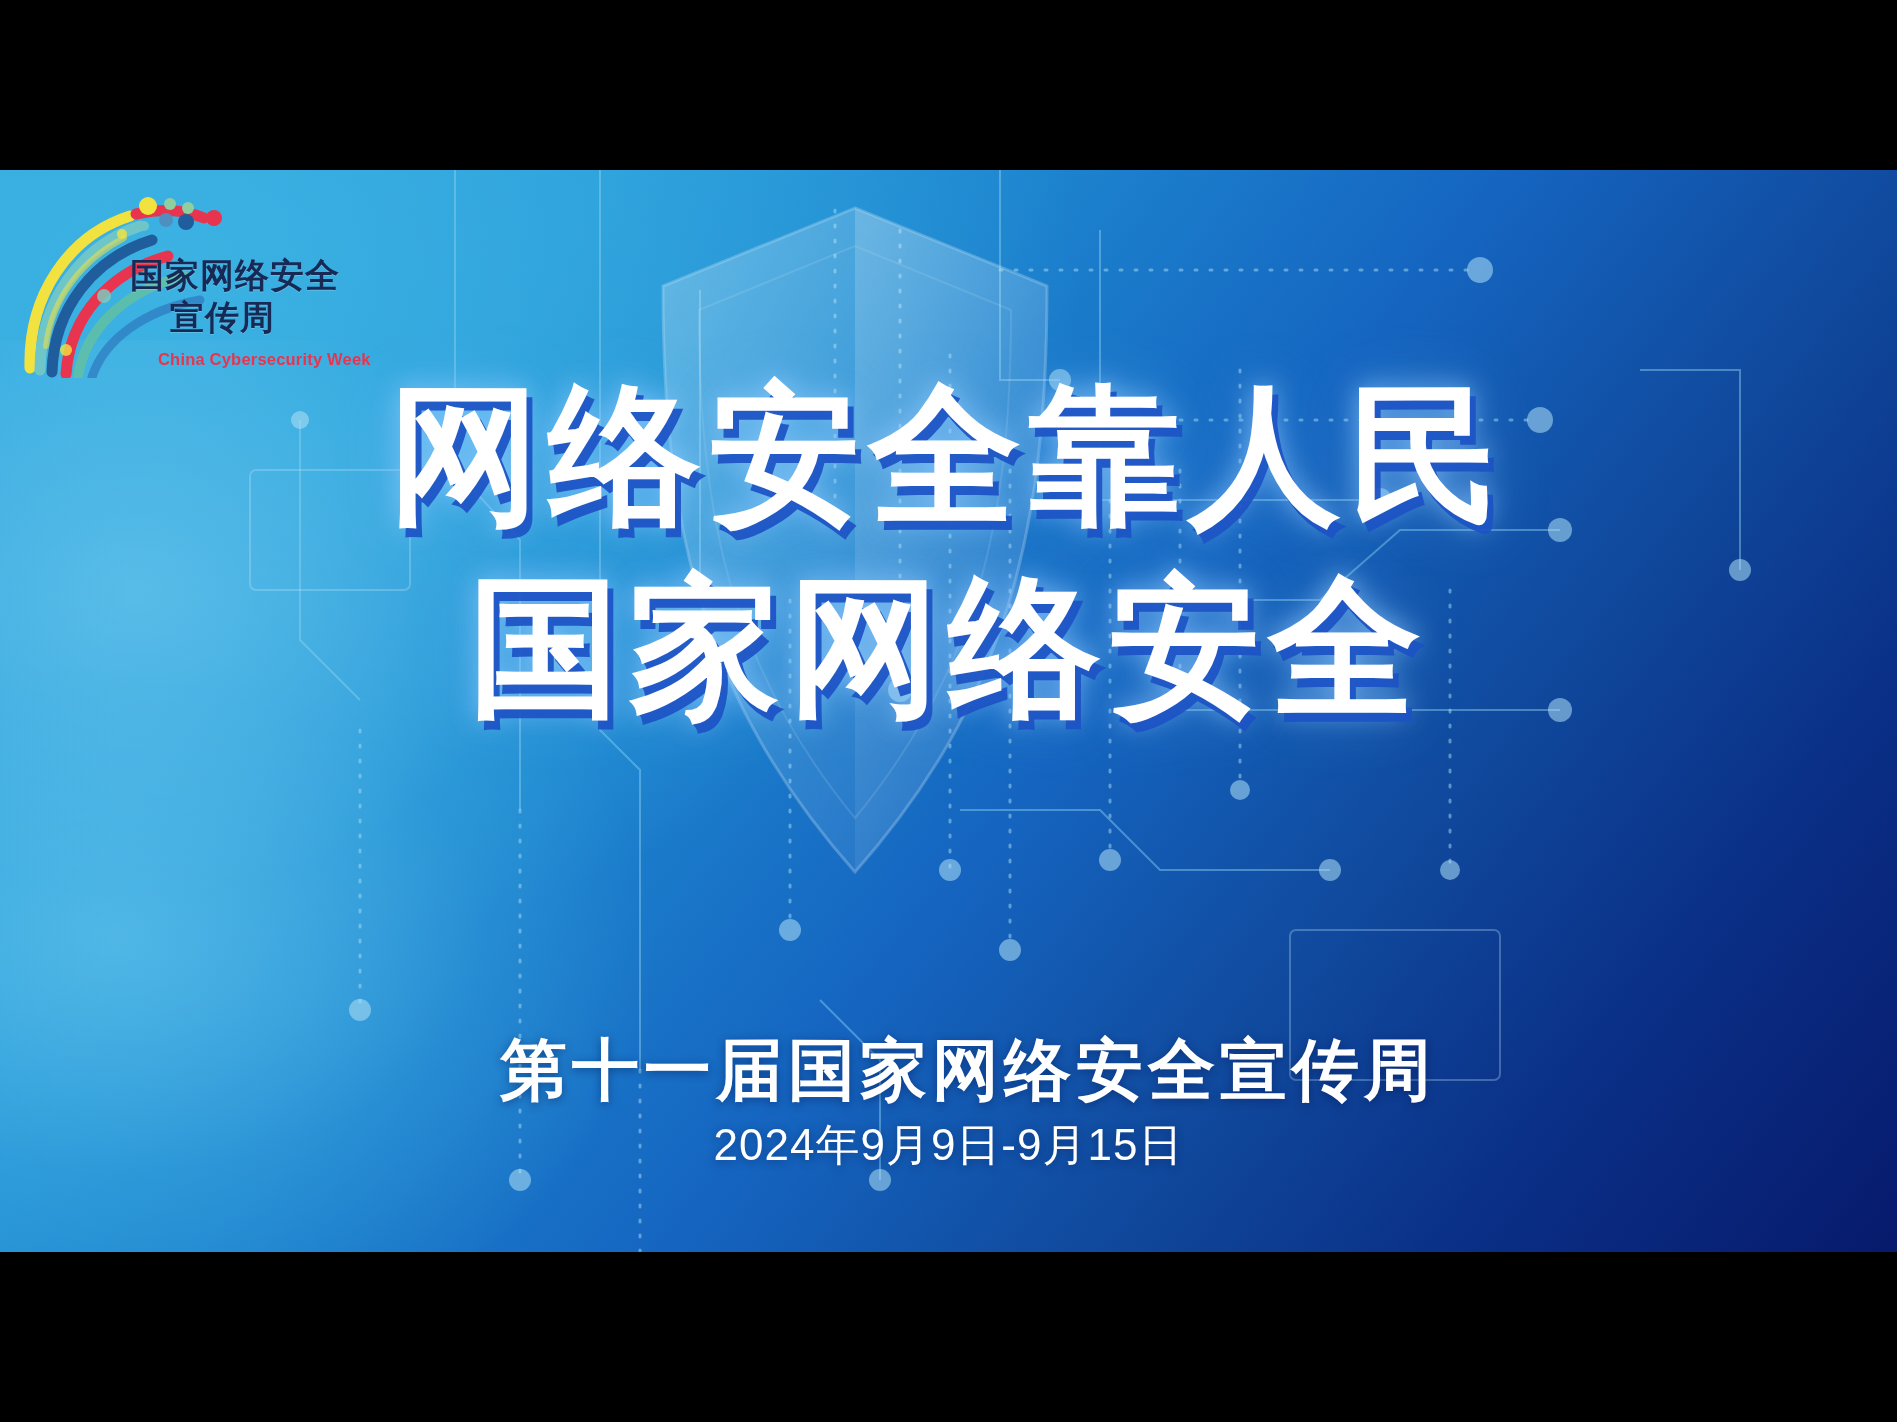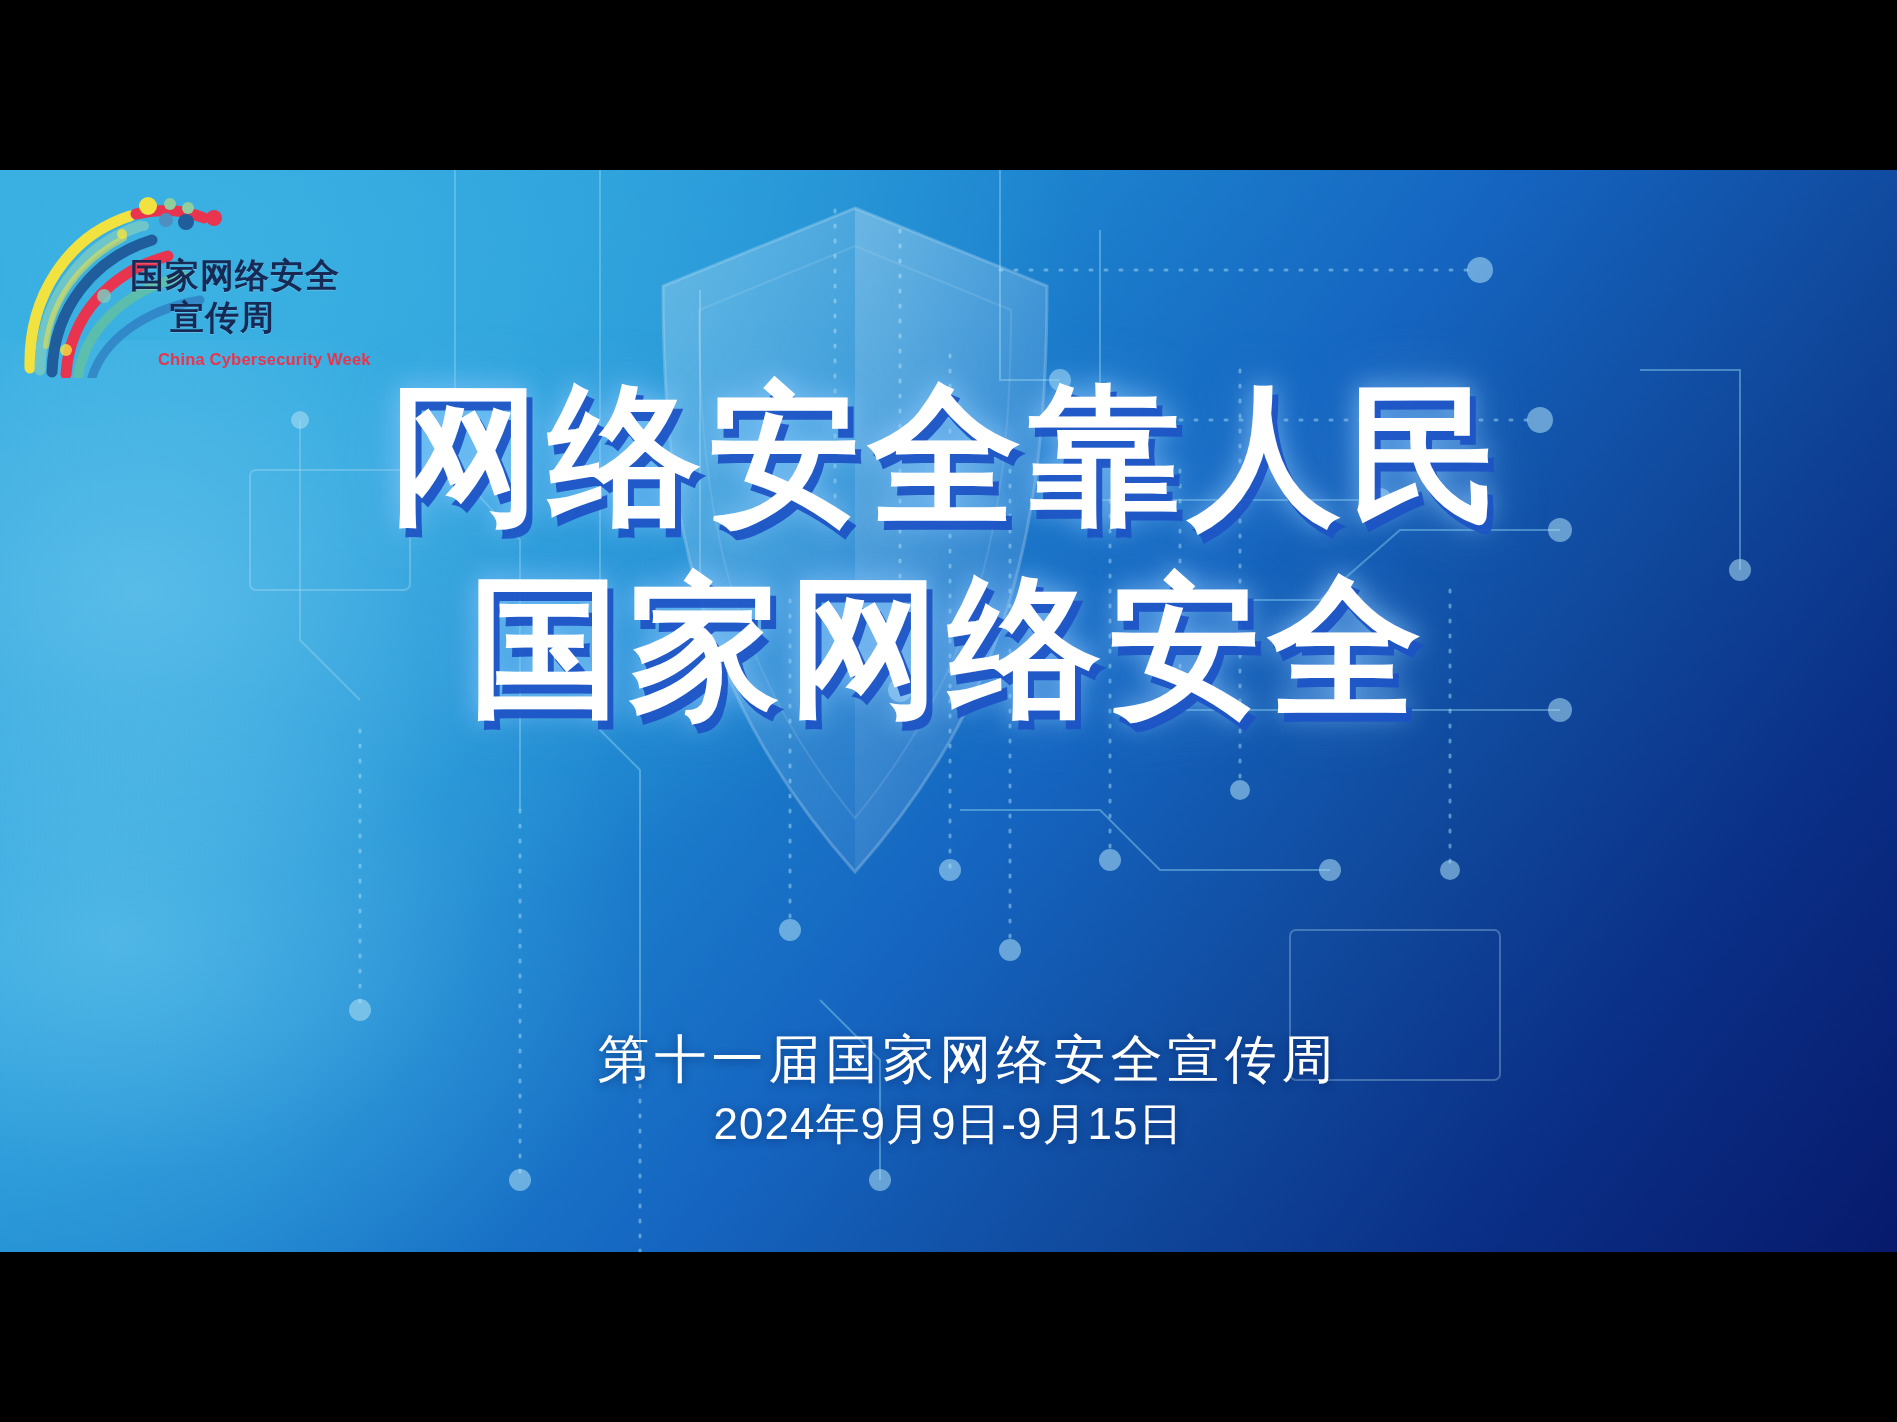--- a/index.html
+++ b/index.html
@@ -47,21 +47,21 @@
   #headline{position:absolute;z-index:20;left:0;top:190px;width:1897px;text-align:center;}
   .hl{color:#fff;font-size:152px;font-weight:700;line-height:1.26;
       letter-spacing:8px;white-space:nowrap;
       text-shadow:
         6px 9px 0 rgba(28,82,196,.92),
         0 0 26px rgba(150,205,255,.75),
         0 0 60px rgba(120,190,255,.45);}
 
   
   #footer{position:absolute;z-index:20;left:0;top:855px;width:1897px;text-align:center;}
-  .sub{color:#fff;font-size:52px;font-weight:400;letter-spacing:5px;white-space:nowrap;
+  .sub{color:#fff;font-size:67px;font-weight:700;letter-spacing:5px;white-space:nowrap;
        text-shadow:0 2px 10px rgba(0,20,80,.45);padding-left:39px;}
   .date{color:#fff;font-size:44px;font-weight:400;letter-spacing:1px;
         white-space:nowrap;text-shadow:0 2px 10px rgba(0,20,80,.45);}
 </style>
 </head>
 <body>
 
 <div id="stage">
 
   <div class="bar top"></div>

